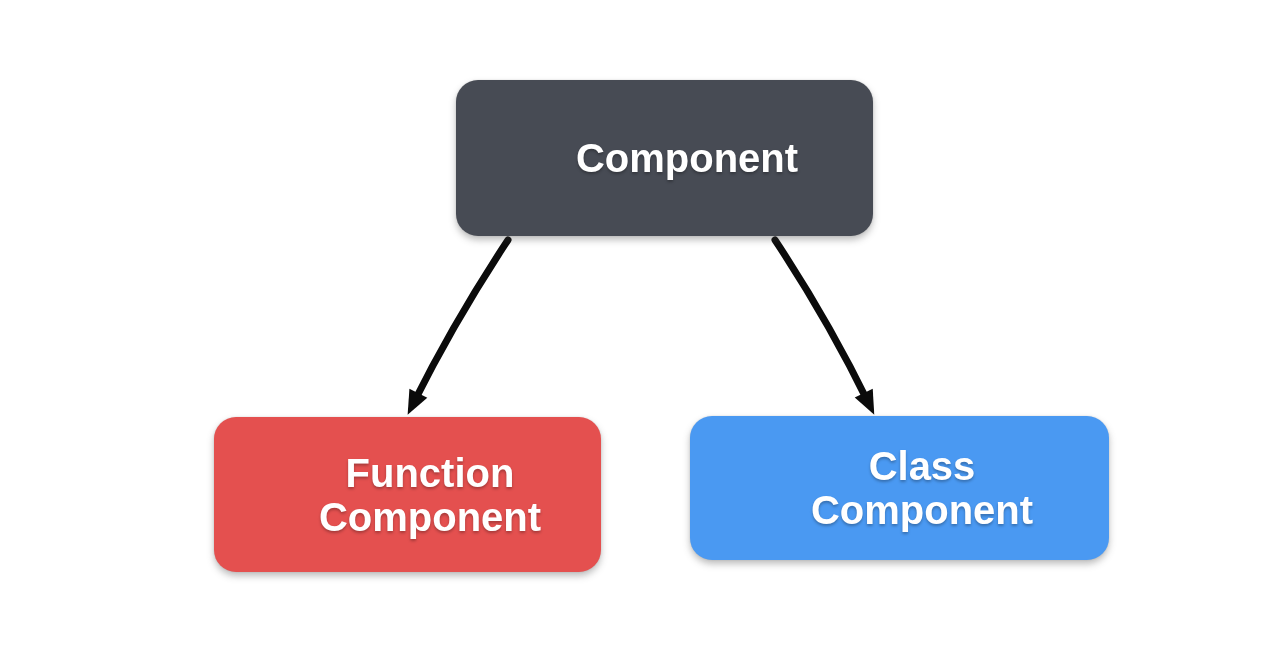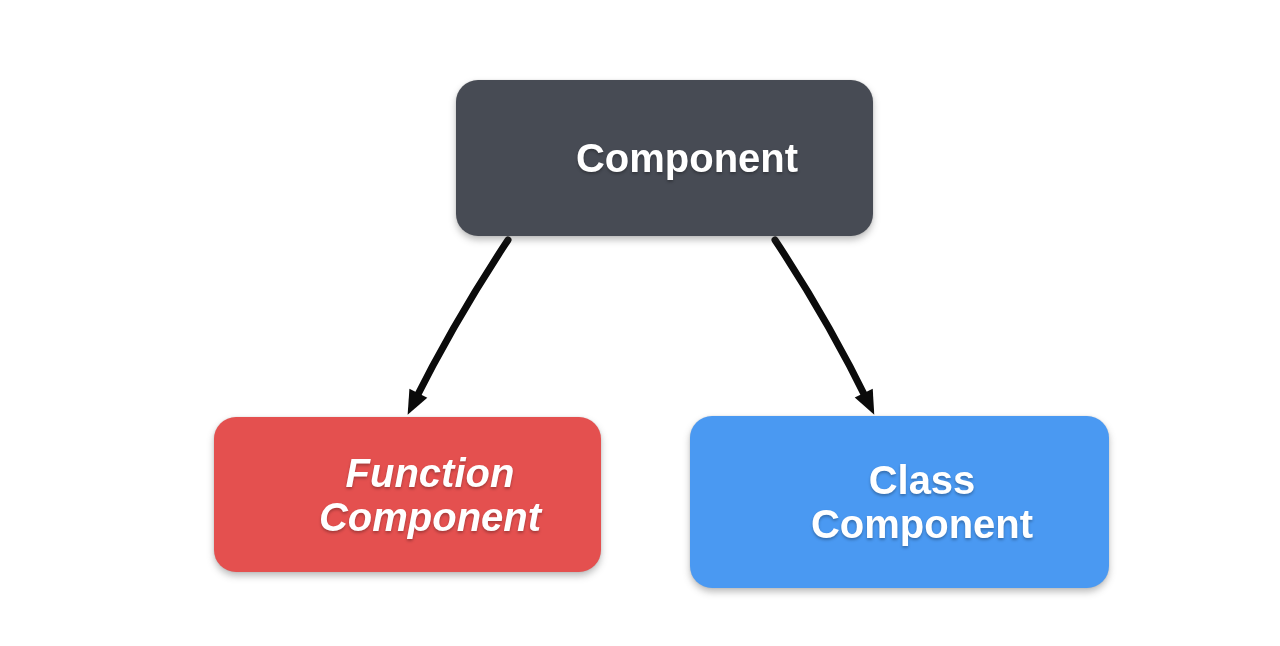--- a/index.html
+++ b/index.html
@@ -44,27 +44,26 @@
     left: 456px;
     top: 80px;
     width: 372px;
     height: 156px;
   }
   .node-function-component {
     left: 214px;
     top: 417px;
     width: 342px;
     height: 155px;
-    font-style: italic;
   }
   .node-class-component {
     left: 690px;
     top: 416px;
     width: 374px;
-    height: 172px;
+    height: 144px;
   }
   .node-line {
     display: block;
   }
 </style>
 </head>
 <body>
 
 <div class="canvas">
 

